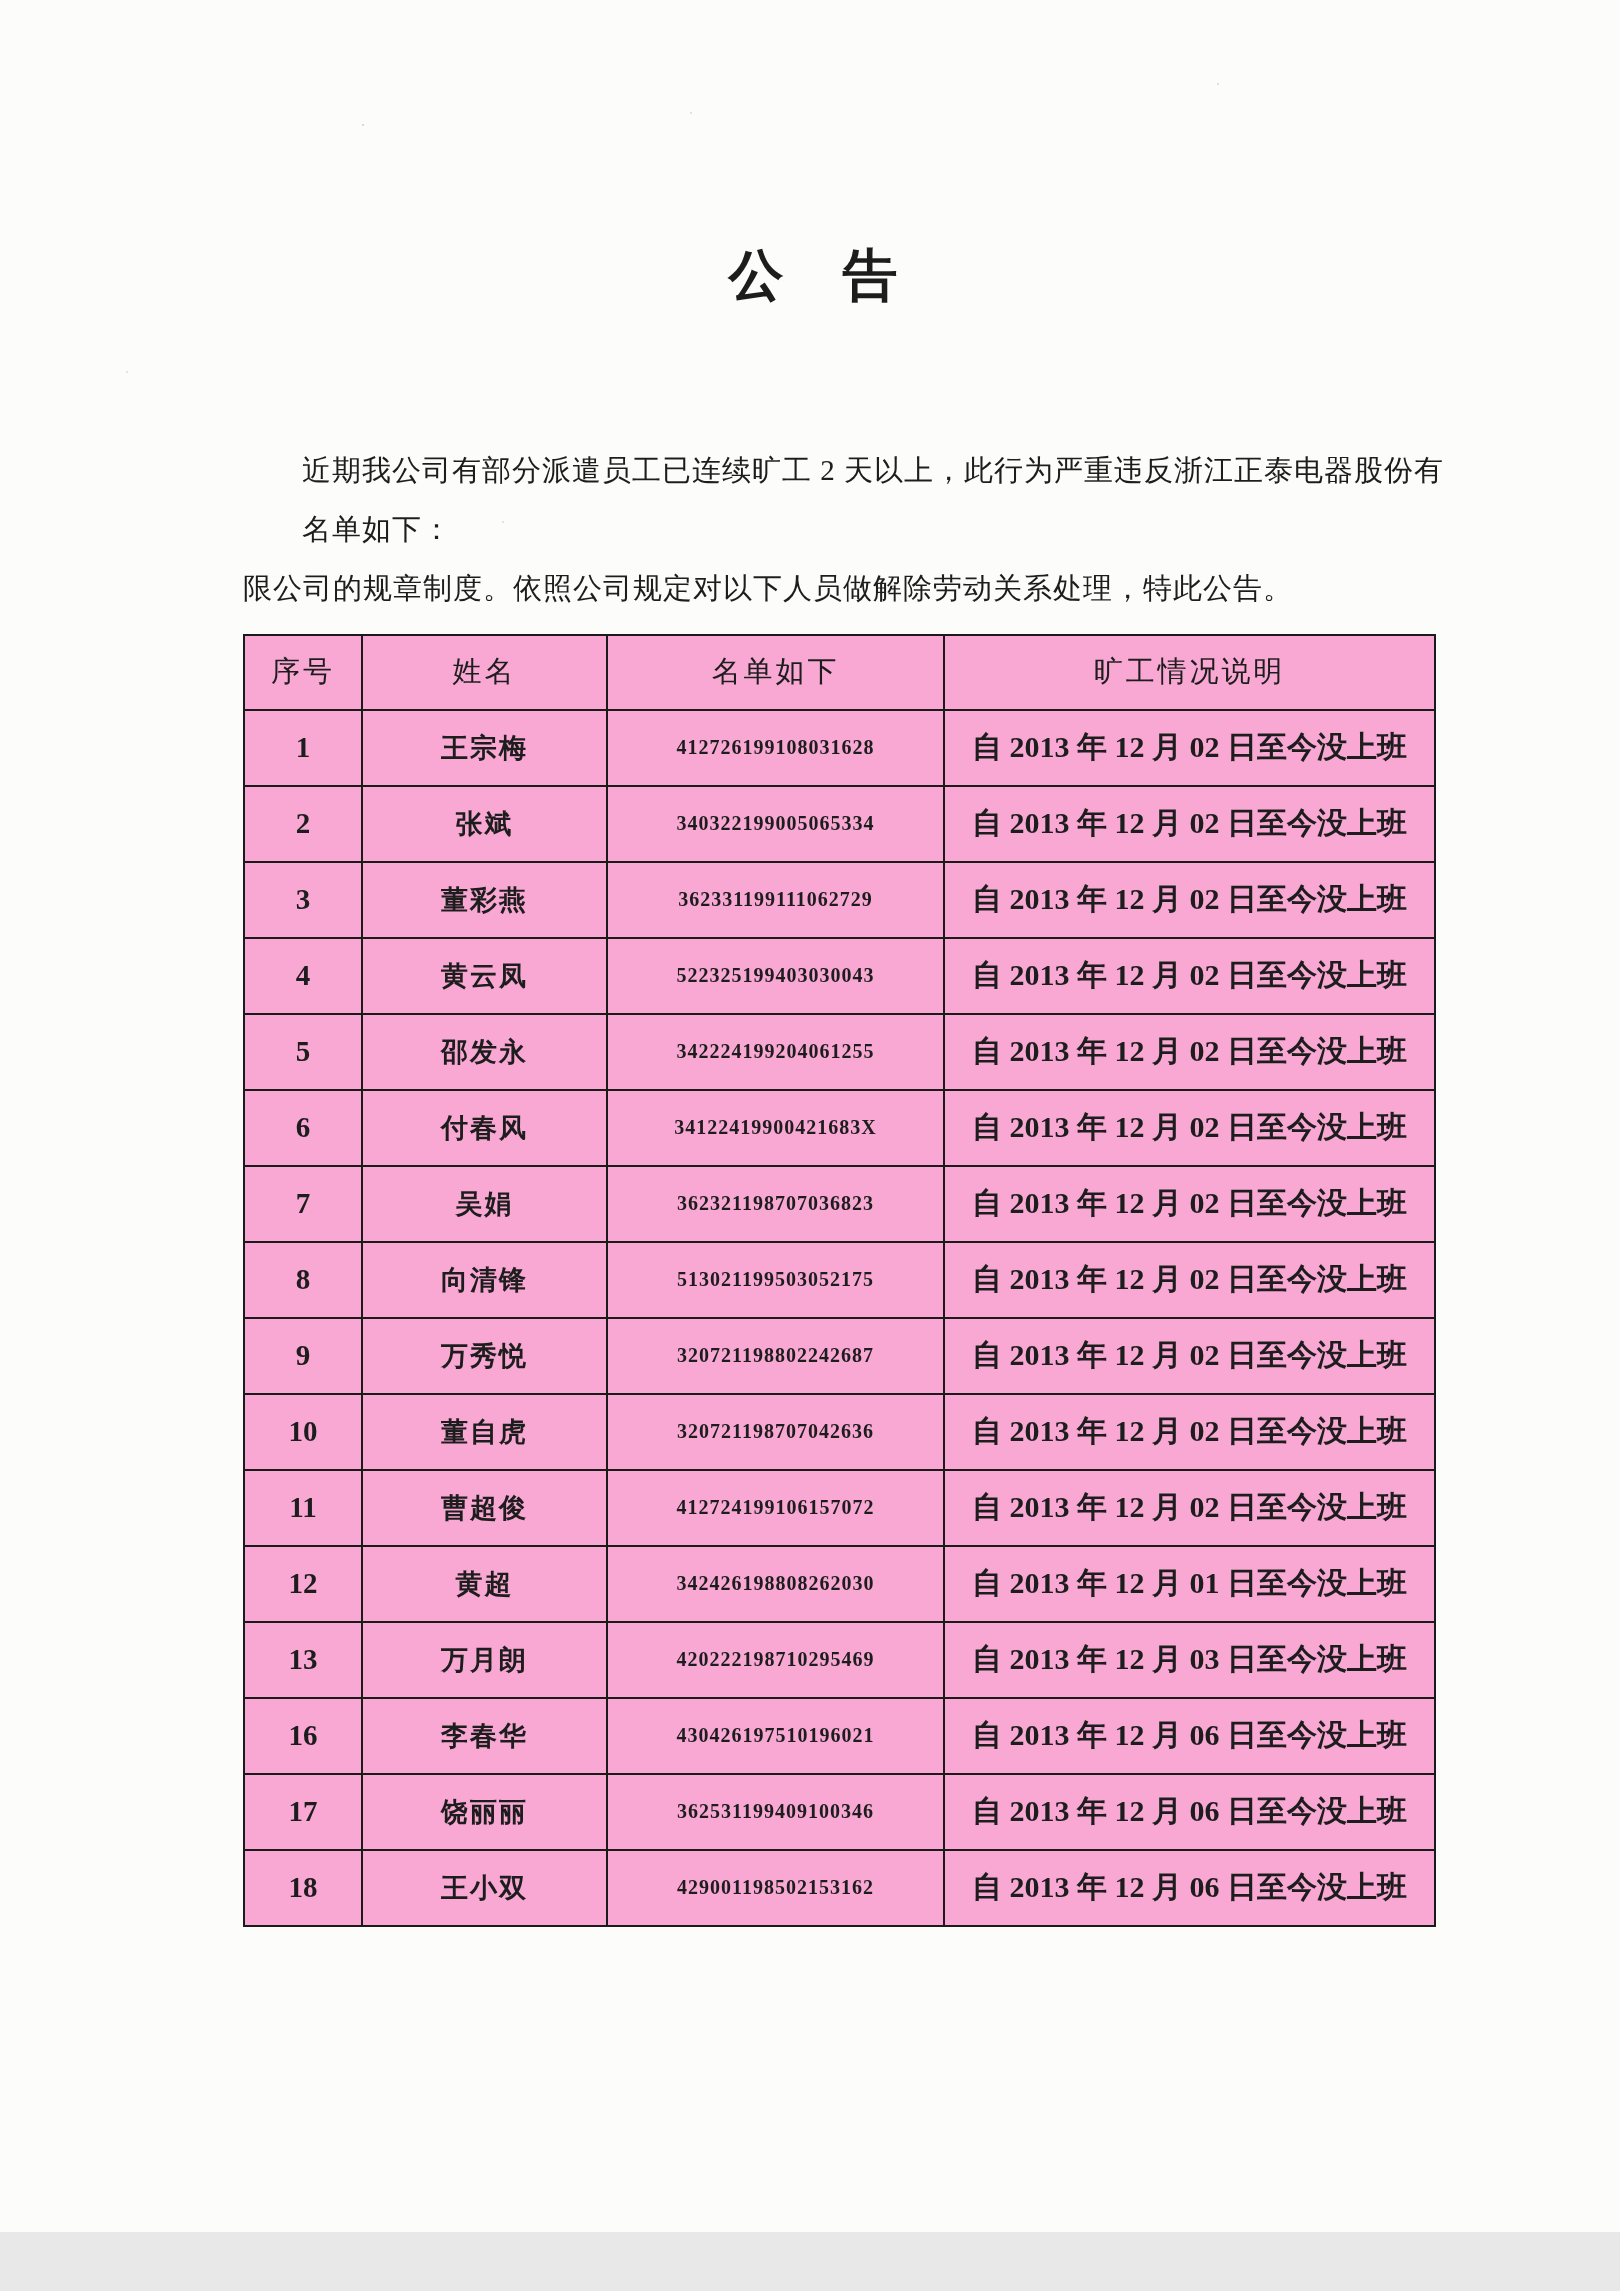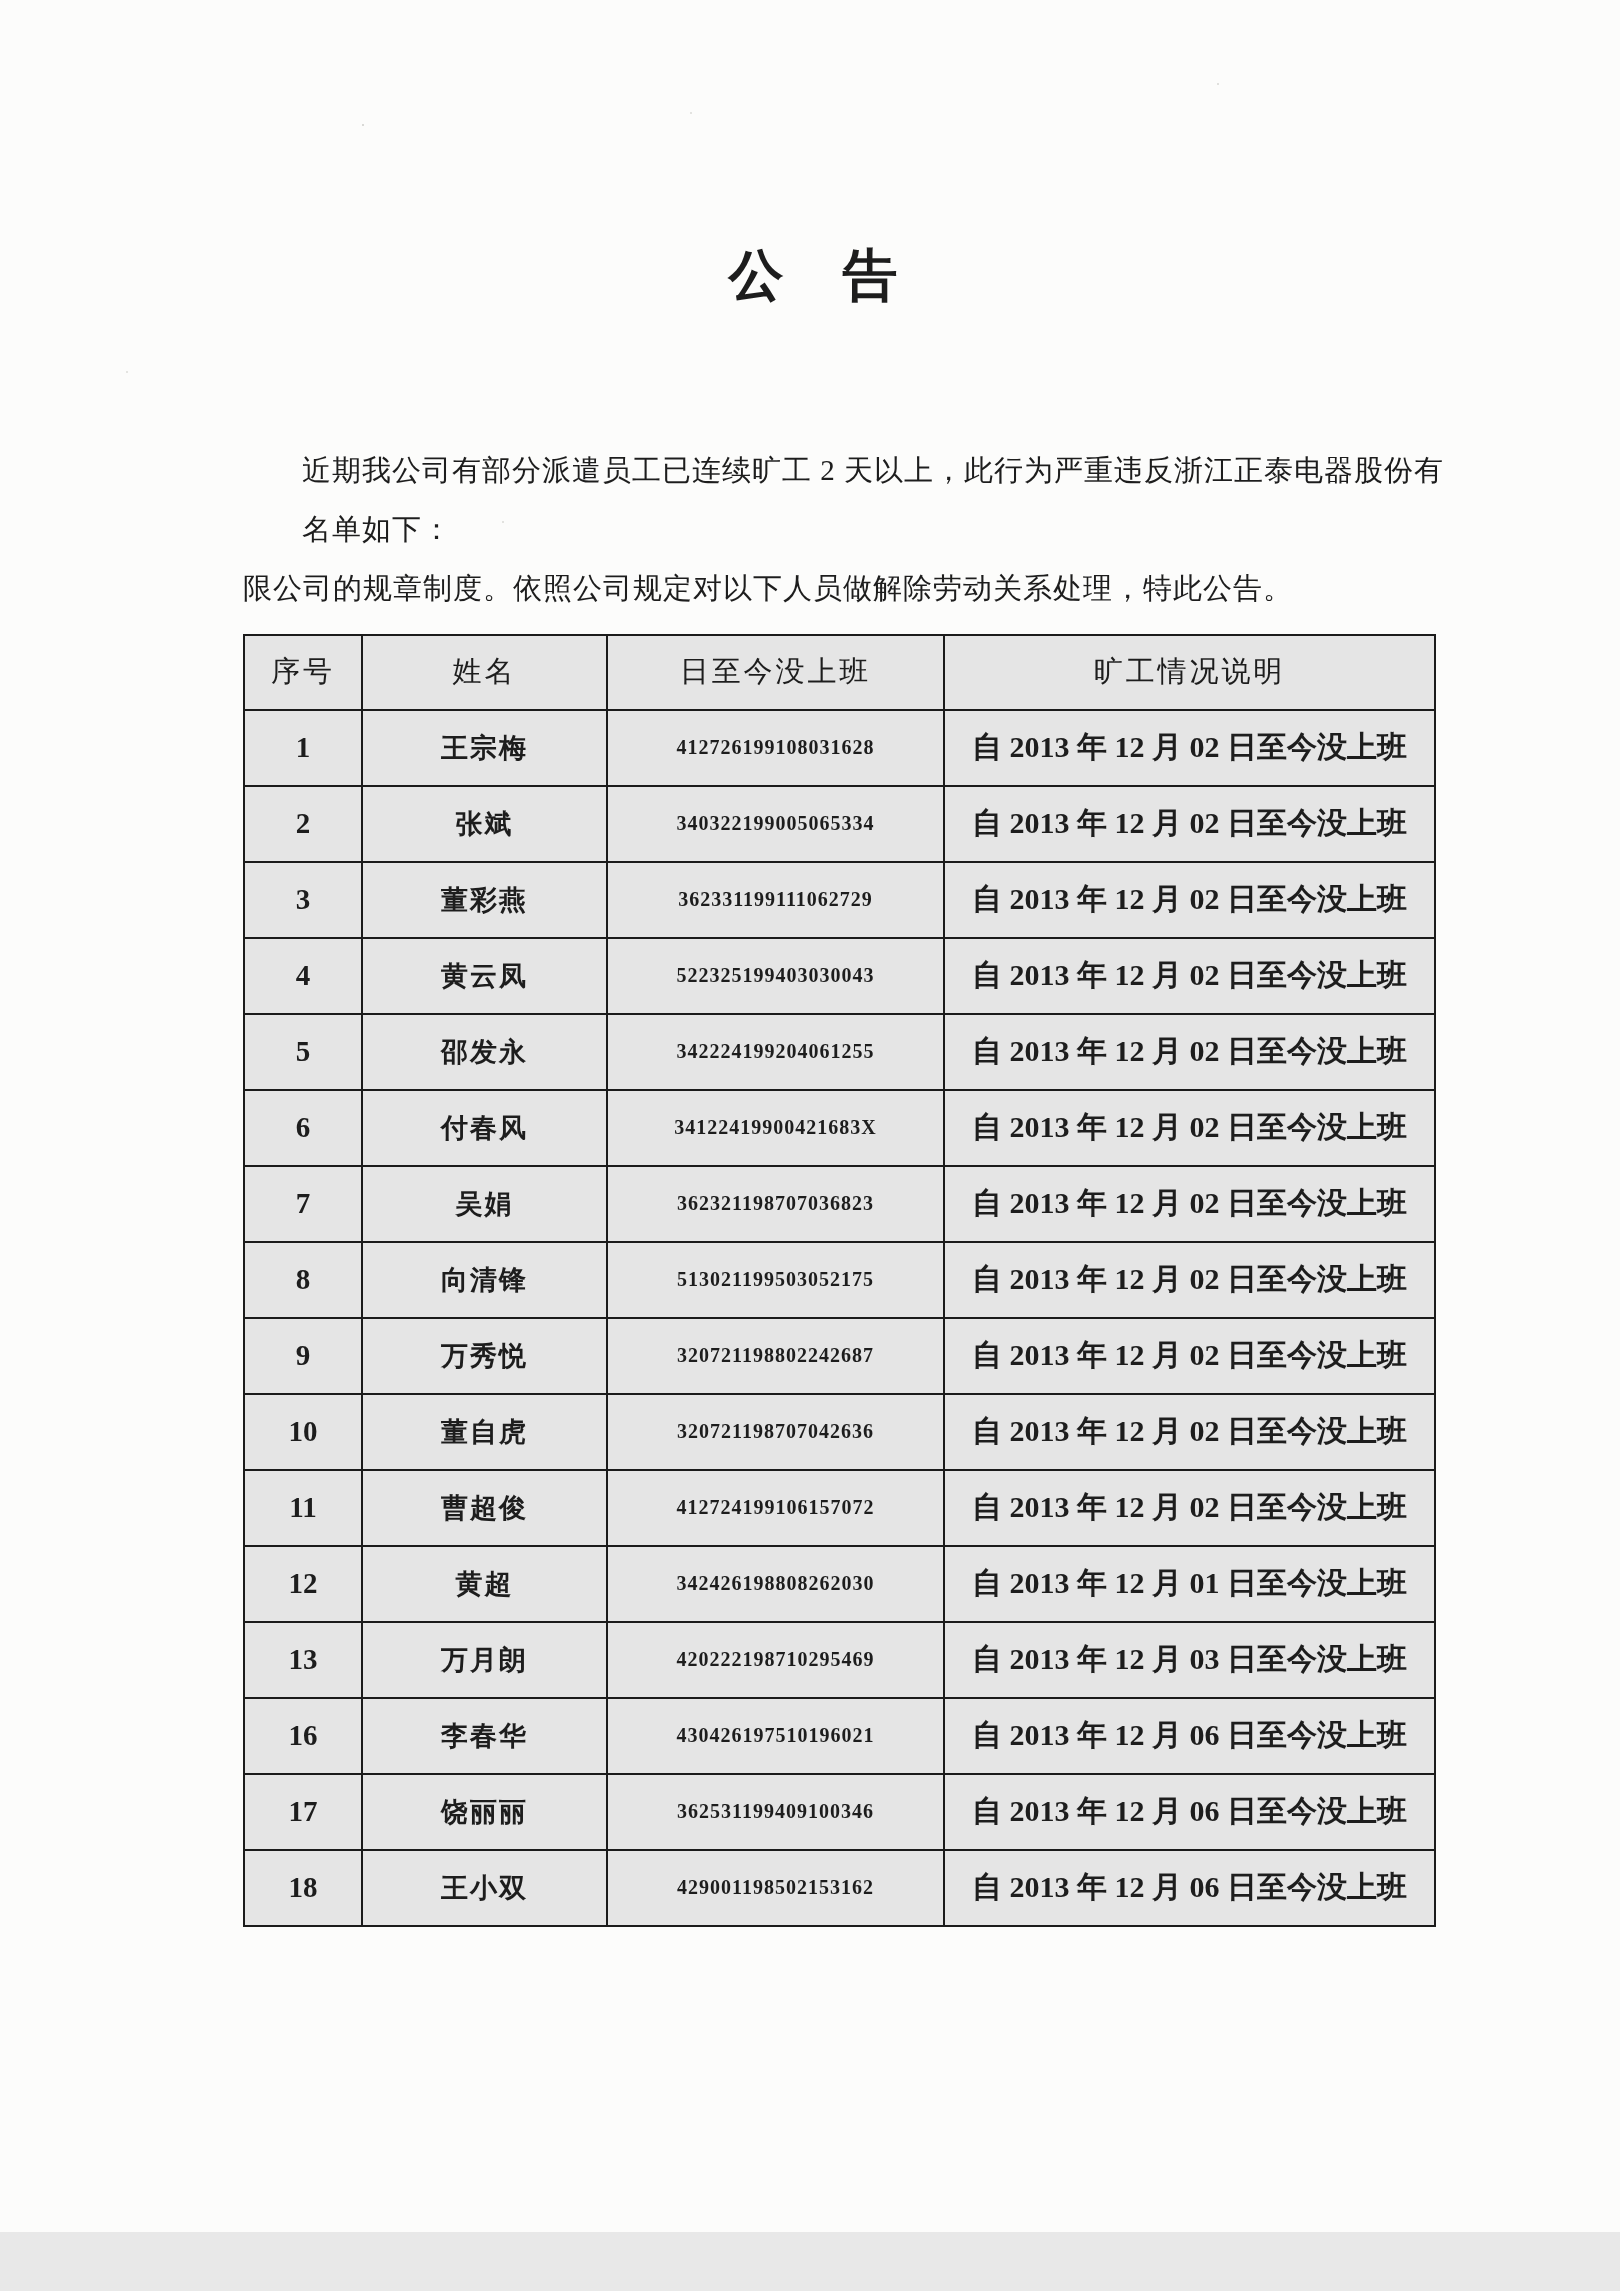--- a/index.html
+++ b/index.html
@@ -53,21 +53,21 @@
     line-height:59px;
     white-space:nowrap;
     letter-spacing:1px;
   }
   .indent { text-indent:59px; }
   table {
     border-collapse:collapse;
     table-layout:fixed;
     width:1191px;
     margin-top:15.7px;
-    background:#e5e5e5;
+    background:#f9a8d4;
   }
   col.c-seq  { width:118px; }
   col.c-name { width:245px; }
   col.c-id   { width:337px; }
   col.c-desc { width:491px; }
   th, td {
     border:2px solid #1b1b1b;
     text-align:center;
     vertical-align:middle;
     padding:0;
@@ -103,21 +103,21 @@
       <colgroup>
         <col class="c-seq">
         <col class="c-name">
         <col class="c-id">
         <col class="c-desc">
       </colgroup>
       <thead>
         <tr>
           <th>序号</th>
           <th>姓名</th>
-          <th>日至今没上班</th>
+          <th>名单如下</th>
           <th>旷工情况说明</th>
         </tr>
       </thead>
       <tbody id="table-body">
           <tr>
             <td class="seq-cell">1</td>
             <td class="name-cell">王宗梅</td>
             <td class="id-cell">412726199108031628</td>
             <td class="desc-cell">自 2013 年 12 月 02 日至今没上班</td>
           </tr>

